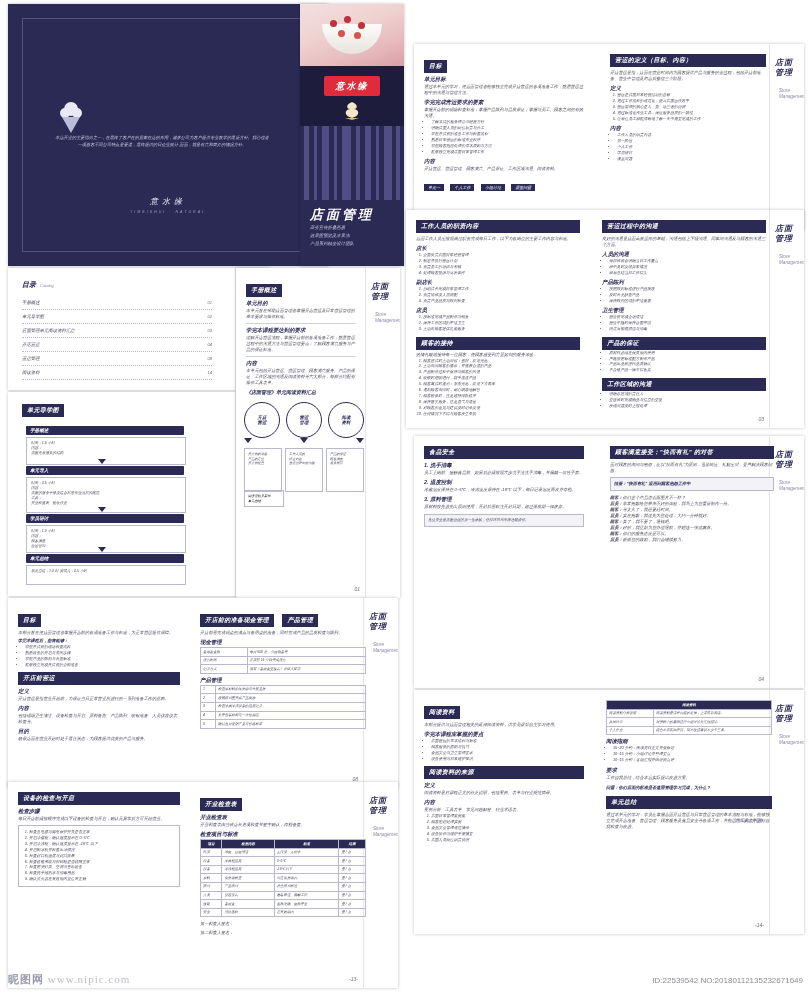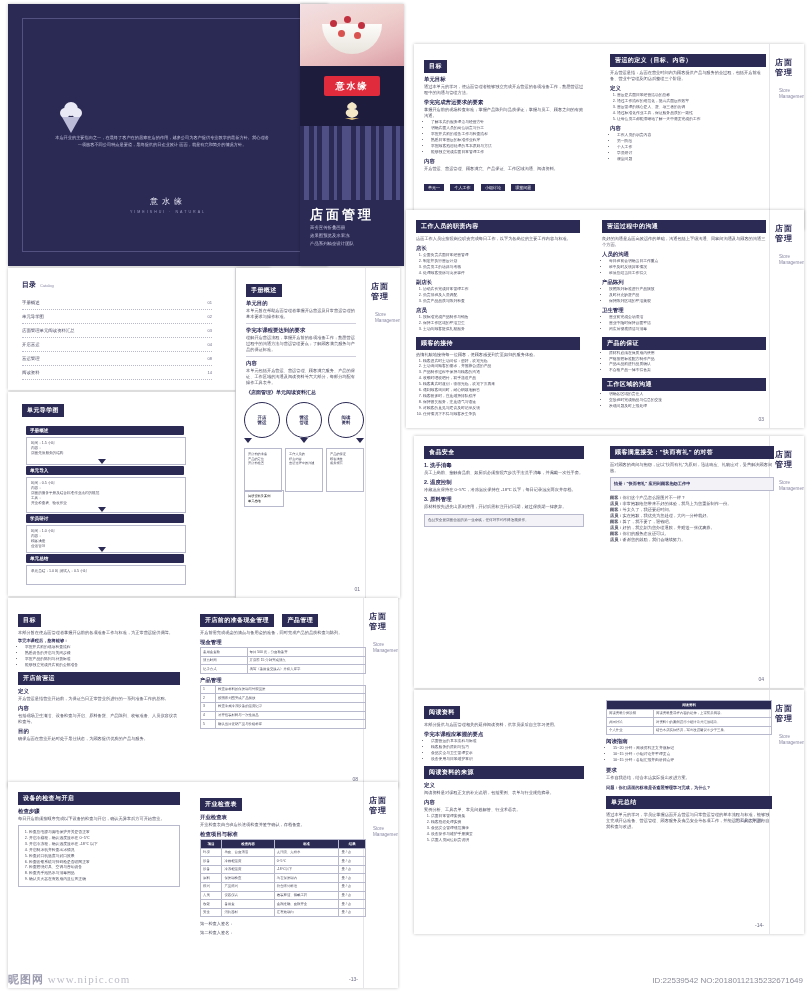--- a/index.html
+++ b/index.html
@@ -6,21 +6,21 @@
   body{
     width:809px;height:993px;
     background:#ffffff;
     font-family:"Liberation Sans","DejaVu Sans",sans-serif;
     overflow:hidden;
     position:relative;
   }
   .stage{position:absolute;left:0;top:0;width:809px;height:993px;background:#fff;}
 
   
-  .sheet{position:absolute;background:#fff;box-shadow:0 0 3px rgba(0,0,0,.25);overflow:hidden;}
+  .sheet{position:absolute;background:#fff;box-shadow:0 0 3px rgba(0,0,0,.25);overflow:hidden;font-style:italic;}
   .sheet .rail{
     position:absolute;right:0;top:0;width:34px;height:100%;
     background:#fff;border-left:1px solid #e6e6ea;
   }
   .rail .rtitle{
     position:absolute;top:14px;left:5px;width:24px;
     color:#2b2a55;font-weight:bold;font-size:8px;line-height:10px;letter-spacing:1px;
   }
   .rail .rsub{
     position:absolute;top:44px;left:9px;width:16px;

